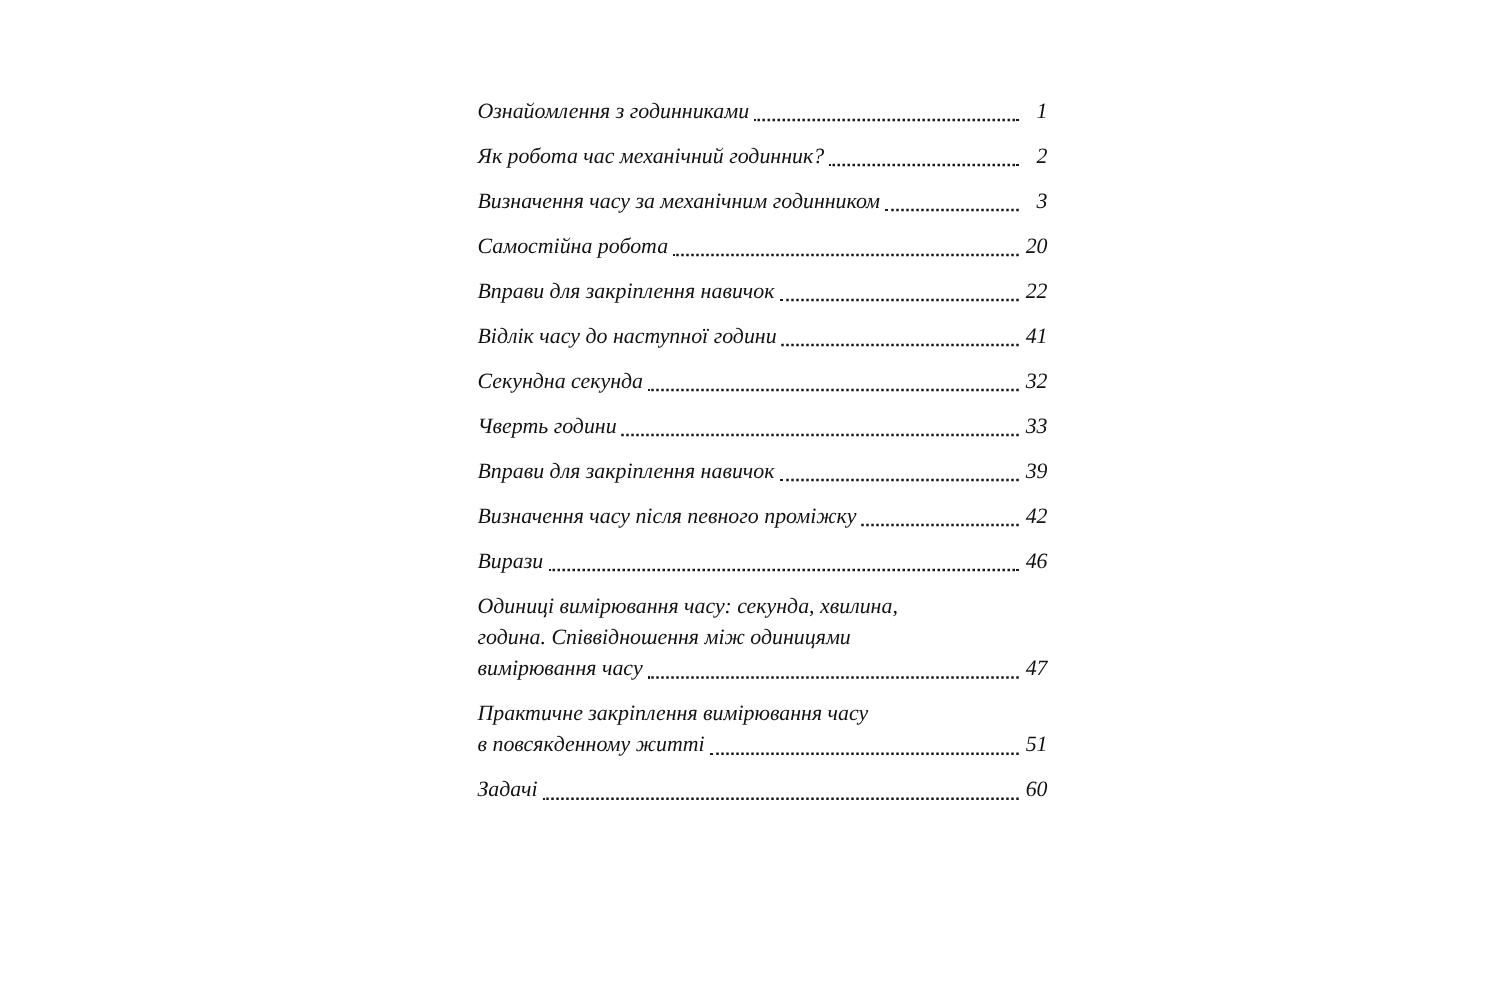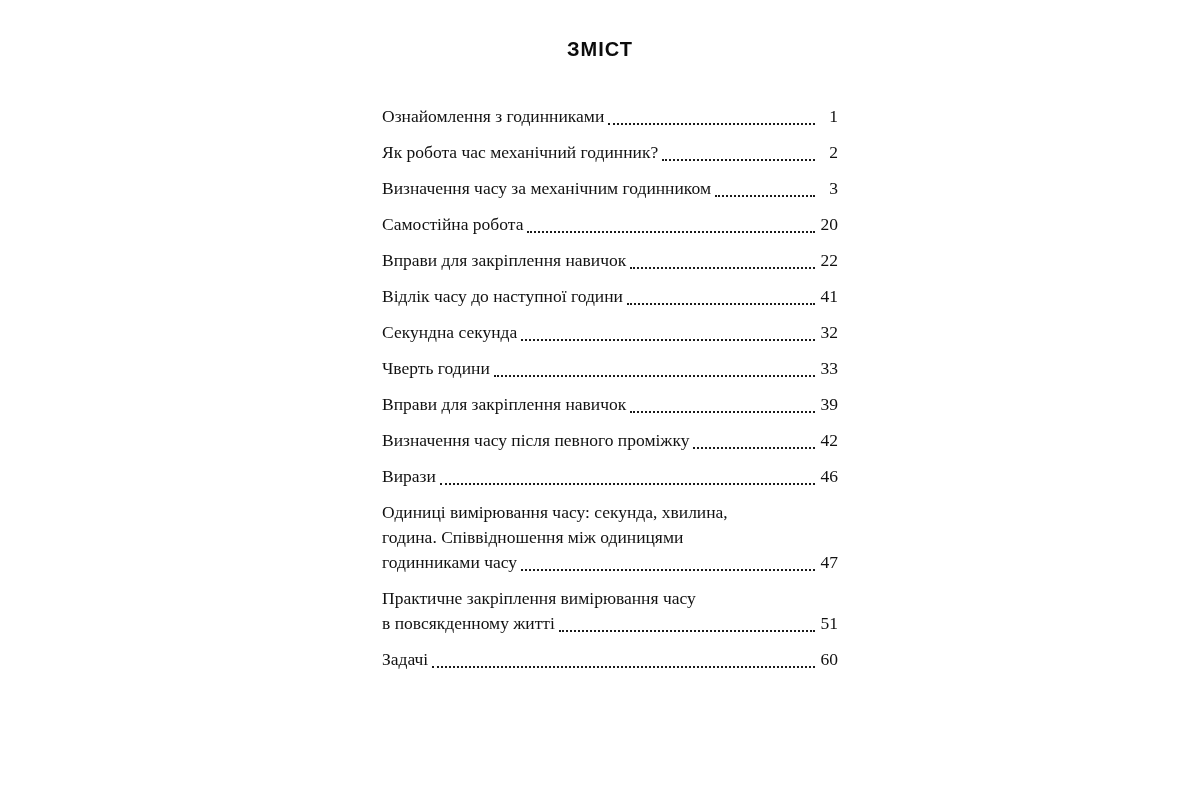--- a/index.html
+++ b/index.html
@@ -28,23 +28,24 @@
     width: 1200px;
     text-align: center;
     font-family: "Liberation Sans", "DejaVu Sans", sans-serif;
     font-weight: bold;
     font-size: 20px;
     letter-spacing: 1px;
     color: #0c0c0c;
   }
   .toc-list {
     position: absolute;
-    top: 104px;
+    top: 76px;
     left: 382px;
     width: 456px;
+    font-style: italic;
   }
   .toc-entry {
     display: flex;
     align-items: flex-end;
     font-size: 17.5px;
     line-height: 25px;
     margin-bottom: 11px;
     color: #111111;
   }
   .toc-entry .label {
@@ -78,21 +79,20 @@
   }
   .toc-entry.multiline .wrap-tail .label-tail {
     flex: 0 1 auto;
   }
 </style>
 </head>
 <body>
 
 <div class="page">
 
-  <div class="toc-title">ЗМІСТ</div>
 
   <div class="toc-list">
 
     <div class="toc-entry">
       <span class="label">Ознайомлення з годинниками</span>
       <span class="dots"></span>
       <span class="page-num">1</span>
     </div>
 
     <div class="toc-entry">
@@ -152,21 +152,21 @@
     <div class="toc-entry">
       <span class="label">Вирази</span>
       <span class="dots"></span>
       <span class="page-num">46</span>
     </div>
 
     <div class="toc-entry multiline">
       <span class="wrap-head label">Одиниці вимірювання часу: секунда, хвилина,
 година. Співвідношення між одиницями</span>
       <span class="wrap-tail">
-        <span class="label-tail">годинниками часу</span>
+        <span class="label-tail">вимірювання часу</span>
         <span class="dots"></span>
         <span class="page-num">47</span>
       </span>
     </div>
 
     <div class="toc-entry multiline">
       <span class="wrap-head label">Практичне закріплення вимірювання часу</span>
       <span class="wrap-tail">
         <span class="label-tail">в повсякденному житті</span>
         <span class="dots"></span>

